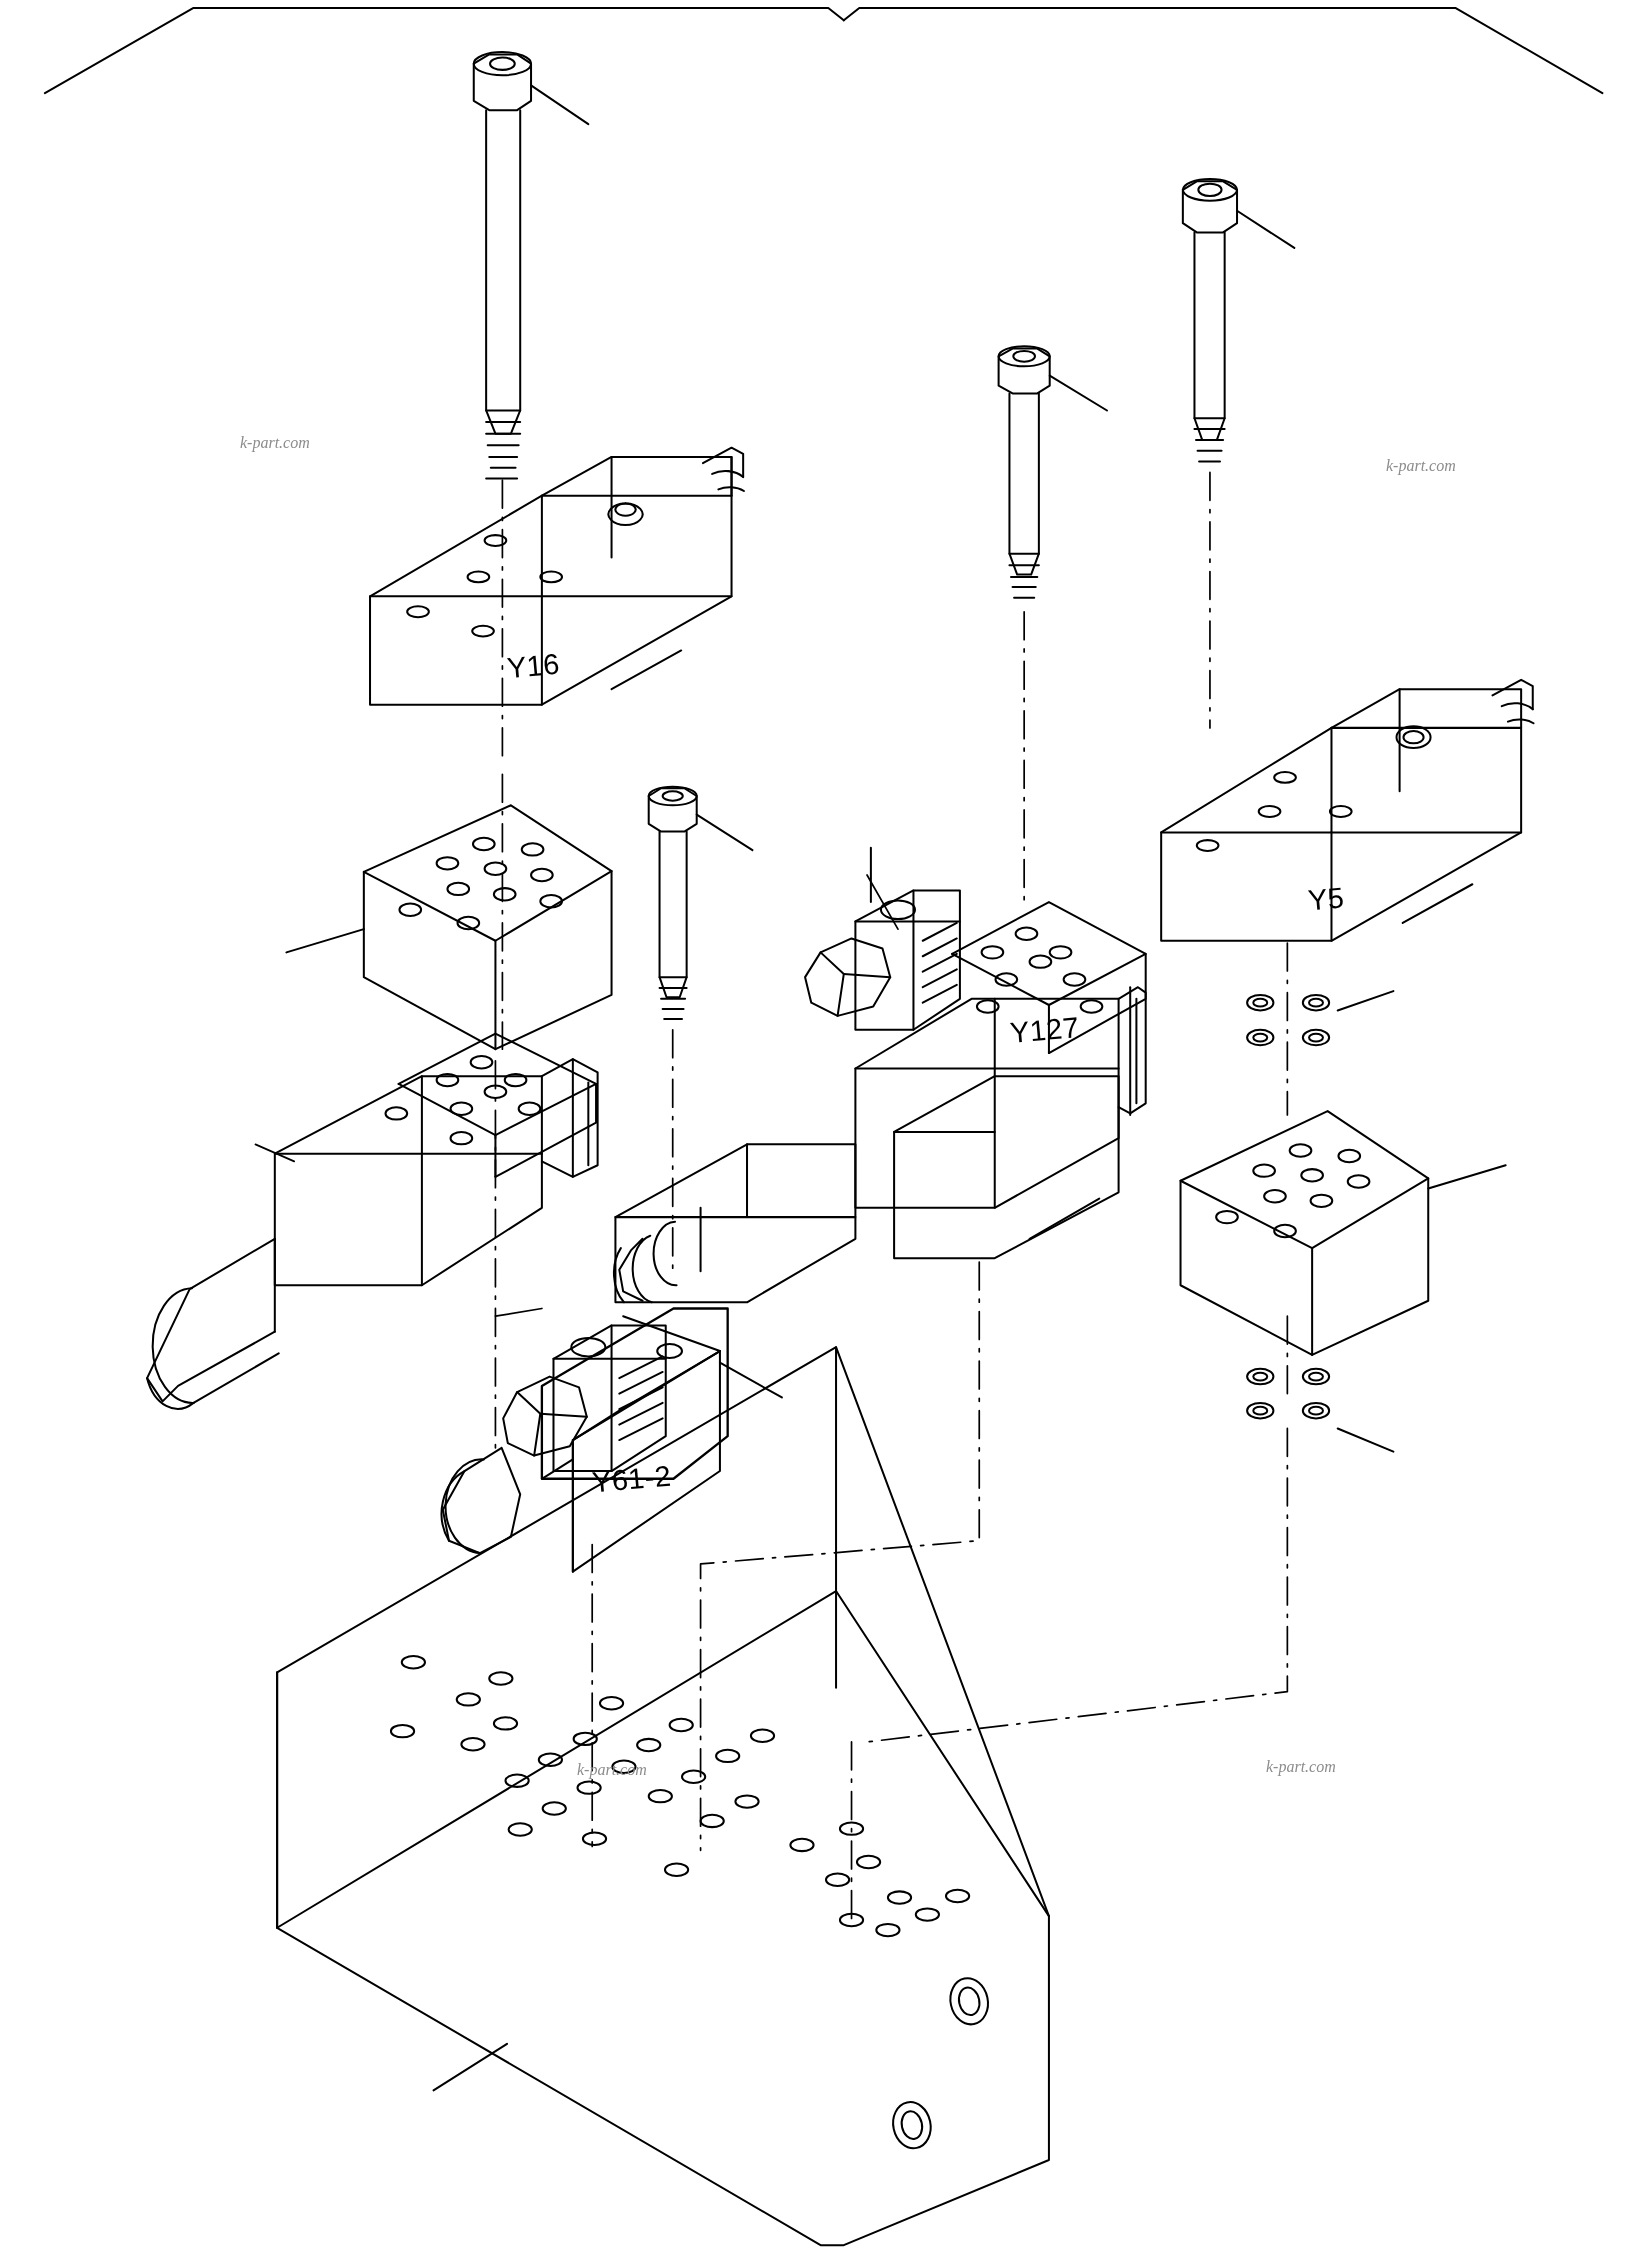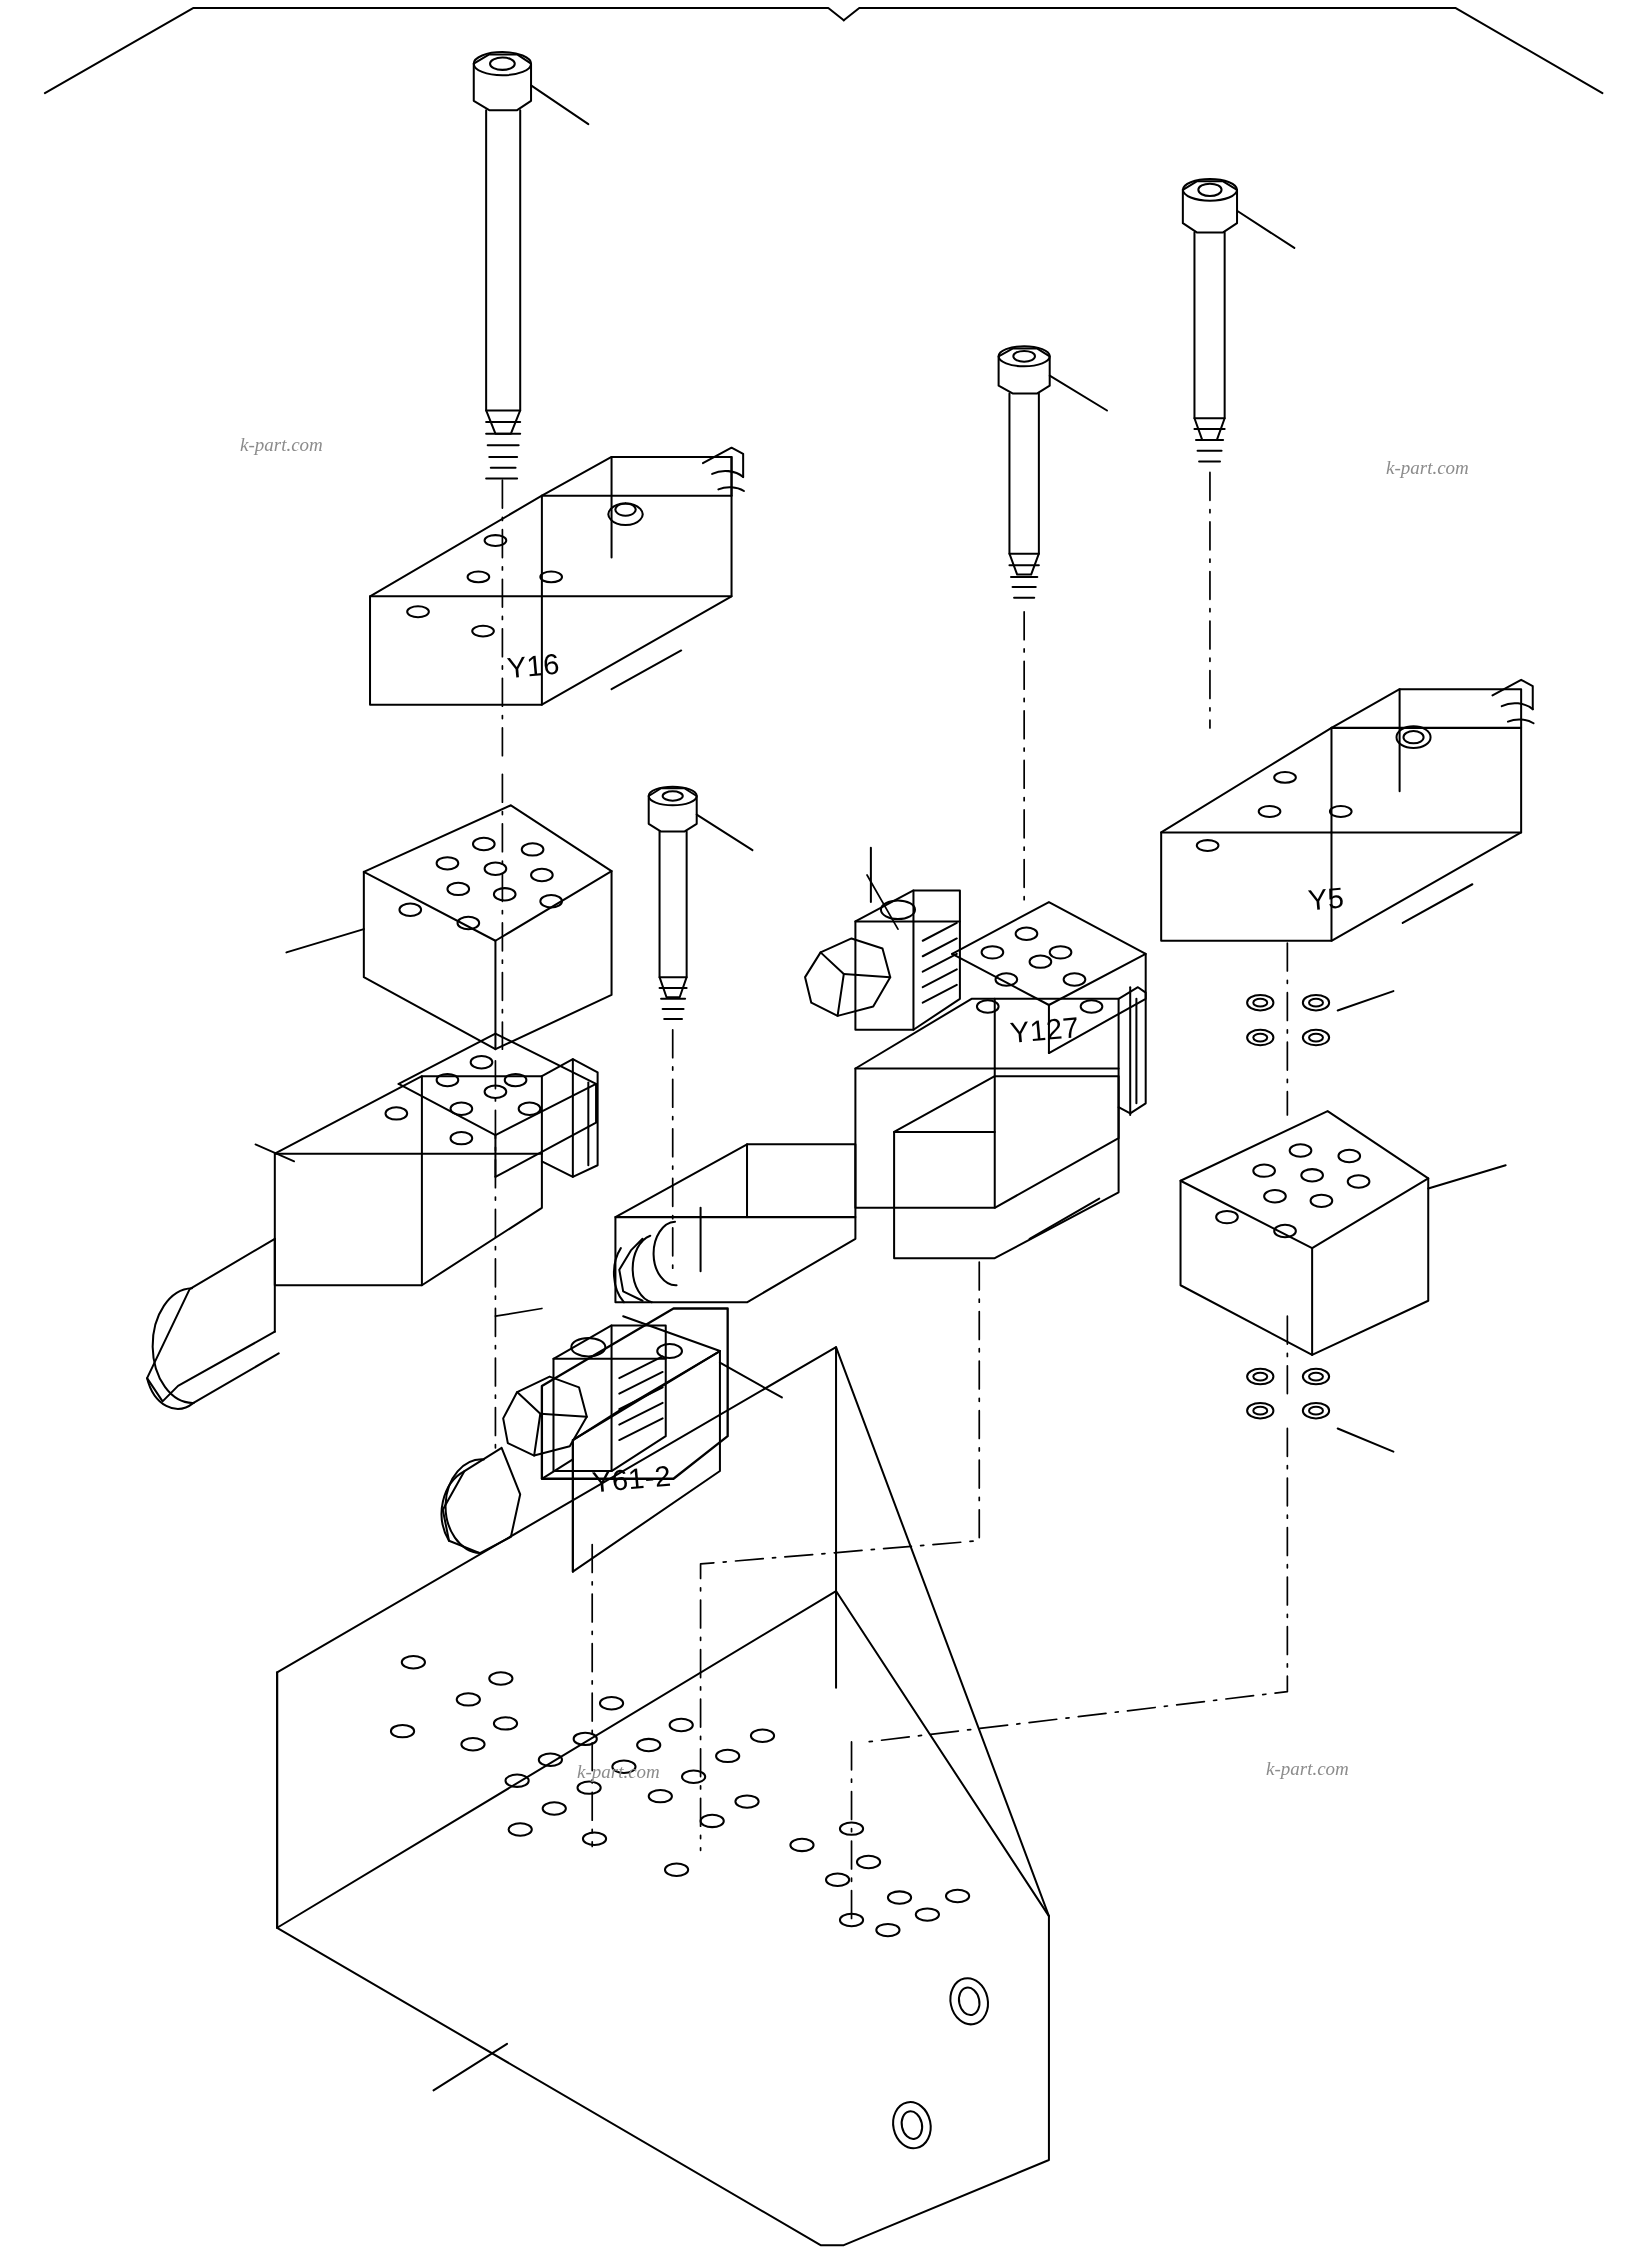--- a/index.html
+++ b/index.html
@@ -21,21 +21,21 @@
     position: absolute;
     top: 0;
     left: 0;
     width: 1645px;
     height: 2250px;
   }
   .wm {
     position: absolute;
     font-family: "Liberation Serif", serif;
     font-style: italic;
-    font-size: 19px;
+    font-size: 16px;
     color: #8c8c8c;
     white-space: nowrap;
     user-select: none;
   }
   .partlabel {
     position: absolute;
     font-family: "Liberation Sans", sans-serif;
     font-size: 29px;
     color: #000000;
     white-space: nowrap;

